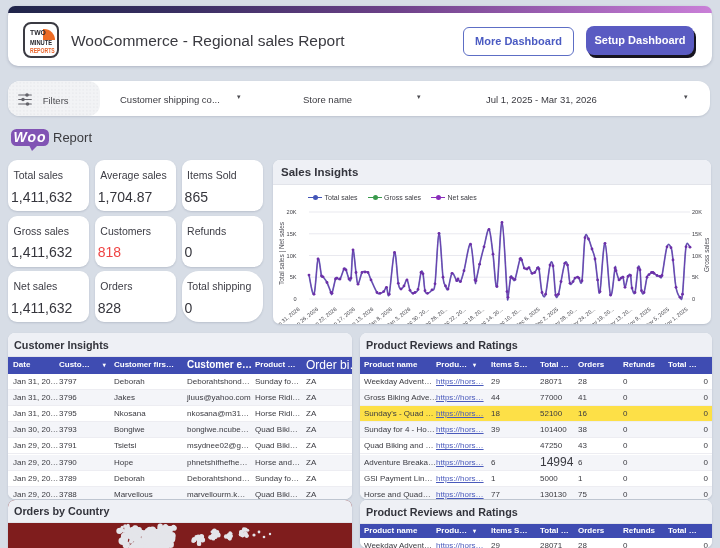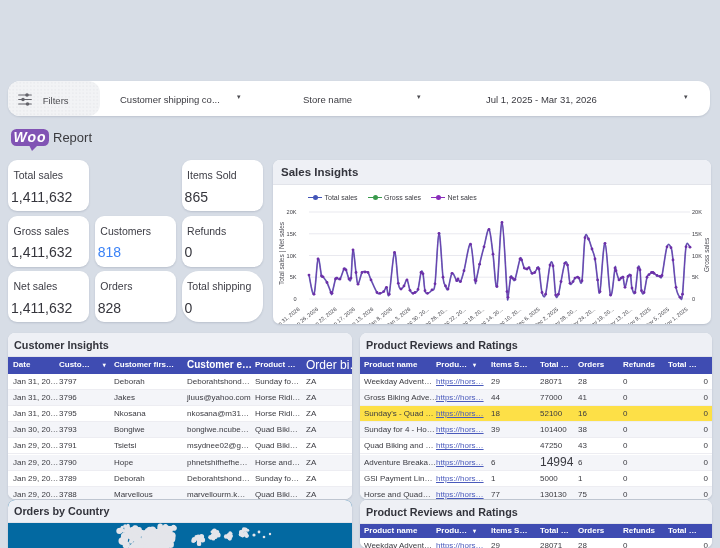--- a/index.html
+++ b/index.html
@@ -1,20 +1,32 @@
 <!DOCTYPE html>
 <html><head><meta charset="utf-8">
 <style>
 *{margin:0;padding:0;box-sizing:border-box}
 body{width:720px;height:548px;background:#d7dde6;font-family:"Liberation Sans",sans-serif;overflow:hidden}
 .abs{position:absolute}
 </style></head>
 <body>
 <div style="position:relative;width:720px;height:548px">
 
+<div class="abs" style="left:8px;top:6px;width:704px;height:60px;background:#fff;border-radius:10px;box-shadow:0 1px 3px rgba(50,60,90,.25)">
+  <div style="height:7px;border-radius:10px 10px 0 0;background:linear-gradient(90deg,#20254a 0%,#3a2f63 25%,#6d4189 55%,#a263b8 80%,#c97fd7 100%)"></div>
+  <div class="abs" style="left:15px;top:16px;width:36px;height:36px;border:2px solid #3a3a42;border-radius:8px;background:#fff;overflow:hidden">
+    <div class="abs" style="left:17.5px;top:4.5px;width:12px;height:11px;background:#ed6b24;border-radius:0 12px 0 0"></div>
+    <div class="abs" style="left:4.5px;top:4.7px;font-size:8px;line-height:8px;font-weight:bold;color:#26262c;transform:scale(.85,1);transform-origin:left top">TWO</div>
+    <div class="abs" style="left:4.5px;top:14.7px;font-size:8px;line-height:8px;font-weight:bold;color:#26262c;transform:scale(.72,1);transform-origin:left top">MINUTE</div>
+    <div class="abs" style="left:4.5px;top:22.7px;font-size:8px;line-height:8px;font-weight:bold;color:#e8632a;transform:scale(.64,1);transform-origin:left top">REPORTS</div>
+  </div>
+  <div class="abs" style="left:63px;top:26px;font-size:15.5px;color:#3a3a40">WooCommerce - Regional sales Report</div>
+  <div class="abs" style="left:455px;top:21px;width:111px;height:29px;border:1.5px solid #5d6ec5;border-radius:6px;background:#fff;text-align:center;line-height:26px;font-size:11px;font-weight:bold;color:#4a5ac2">More Dashboard</div>
+  <div class="abs" style="left:578px;top:20px;width:108px;height:29px;background:#5a5bc2;border-radius:8px;box-shadow:2px 3px 0 #16141f;text-align:center;line-height:29px;font-size:11px;font-weight:bold;color:#fff">Setup Dashboard</div>
+</div>
 
 <div class="abs" style="left:8px;top:81px;width:702px;height:35px;background:#fff;border-radius:12px;box-shadow:0 1px 2px rgba(50,60,90,.15)">
   <div class="abs" style="left:0;top:0;width:92px;height:35px;background:#f2f3f5;background-image:radial-gradient(#e7e8eb 0.55px,transparent 0.75px);background-size:3.5px 3.5px;border-radius:12px;">
     <svg class="abs" style="left:10px;top:12px" width="14" height="13" viewBox="0 0 14 13">
       <g stroke="#63636a" stroke-width="1.2" stroke-linecap="round">
         <line x1="0.7" y1="2" x2="13.3" y2="2"></line>
             <line x1="0.7" y1="6.5" x2="13.3" y2="6.5"></line>
             <line x1="0.7" y1="11" x2="13.3" y2="11"></line>
       </g>
       <g fill="#63636a">
@@ -35,31 +47,35 @@
 
 <div class="abs" style="left:11px;top:128.5px;width:38px;height:17px;background:#8153b4;border-radius:5.5px"></div>
 <div class="abs" style="left:29px;top:145px;width:0;height:0;border-left:3px solid transparent;border-right:6px solid transparent;border-top:6px solid #8153b4"></div>
 <div class="abs" style="left:11px;top:129.5px;width:38px;text-align:center;font-size:14px;line-height:15.5px;font-weight:bold;color:#fff;font-style:italic;letter-spacing:1px">Woo</div>
 <div class="abs" style="left:53px;top:130px;font-size:13px;color:#3a3a3e">Report</div>
 
 <div style="position:absolute;left:8.0px;top:160.0px;width:81px;height:51px;background:#fff;border-radius:9px;box-shadow:0 1px 2px rgba(50,60,90,.18)">
 <span style="position:absolute;left:5.5px;top:9px;font-size:10.5px;line-height:12px;color:#3c3c44">Total sales</span>
 <span style="position:absolute;left:3px;top:28.5px;font-size:14px;line-height:16px;color:#35353c">1,411,632</span>
 </div>
+    <div style="position:absolute;left:94.8px;top:160.0px;width:81px;height:51px;background:#fff;border-radius:9px;box-shadow:0 1px 2px rgba(50,60,90,.18)">
+<span style="position:absolute;left:5.5px;top:9px;font-size:10.5px;line-height:12px;color:#3c3c44">Average sales</span>
+<span style="position:absolute;left:3px;top:28.5px;font-size:14px;line-height:16px;color:#35353c">1,704.87</span>
+</div>
     <div style="position:absolute;left:181.6px;top:160.0px;width:81px;height:51px;background:#fff;border-radius:9px;box-shadow:0 1px 2px rgba(50,60,90,.18)">
 <span style="position:absolute;left:5.5px;top:9px;font-size:10.5px;line-height:12px;color:#3c3c44">Items Sold</span>
 <span style="position:absolute;left:3px;top:28.5px;font-size:14px;line-height:16px;color:#35353c">865</span>
 </div>
     <div style="position:absolute;left:8.0px;top:215.7px;width:81px;height:51px;background:#fff;border-radius:9px;box-shadow:0 1px 2px rgba(50,60,90,.18)">
 <span style="position:absolute;left:5.5px;top:9px;font-size:10.5px;line-height:12px;color:#3c3c44">Gross sales</span>
 <span style="position:absolute;left:3px;top:28.5px;font-size:14px;line-height:16px;color:#35353c">1,411,632</span>
 </div>
     <div style="position:absolute;left:94.8px;top:215.7px;width:81px;height:51px;background:#fff;border-radius:9px;box-shadow:0 1px 2px rgba(50,60,90,.18)">
 <span style="position:absolute;left:5.5px;top:9px;font-size:10.5px;line-height:12px;color:#3c3c44">Customers</span>
-<span style="position:absolute;left:3px;top:28.5px;font-size:14px;line-height:16px;color:#3b82f6">818</span>
+<span style="position:absolute;left:3px;top:28.5px;font-size:14px;line-height:16px;color:#ef4444">818</span>
 </div>
     <div style="position:absolute;left:181.6px;top:215.7px;width:81px;height:51px;background:#fff;border-radius:9px;box-shadow:0 1px 2px rgba(50,60,90,.18)">
 <span style="position:absolute;left:5.5px;top:9px;font-size:10.5px;line-height:12px;color:#3c3c44">Refunds</span>
 <span style="position:absolute;left:3px;top:28.5px;font-size:14px;line-height:16px;color:#35353c">0</span>
 </div>
     <div style="position:absolute;left:8.0px;top:271.4px;width:81px;height:51px;background:#fff;border-radius:9px;box-shadow:0 1px 2px rgba(50,60,90,.18)">
 <span style="position:absolute;left:5.5px;top:9px;font-size:10.5px;line-height:12px;color:#3c3c44">Net sales</span>
 <span style="position:absolute;left:3px;top:28.5px;font-size:14px;line-height:16px;color:#35353c">1,411,632</span>
 </div>
     <div style="position:absolute;left:94.8px;top:271.4px;width:81px;height:51px;background:#fff;border-radius:9px;box-shadow:0 1px 2px rgba(50,60,90,.18)">
@@ -402,21 +418,21 @@
         <span style="position:absolute;left:4px;top:0;line-height:15.2px;font-size:8px;color:#3a3a40;white-space:nowrap">Horse and Quad…</span>
         <span style="position:absolute;left:76px;top:0;line-height:15.2px;font-size:8px;color:#3a3a40;white-space:nowrap;color:#4a5abc;text-decoration:underline">https://hors…</span>
         <span style="position:absolute;left:131px;top:0;line-height:15.2px;font-size:8px;color:#3a3a40;white-space:nowrap">77</span>
         <span style="position:absolute;left:180px;top:0;line-height:15.2px;font-size:8px;color:#3a3a40;white-space:nowrap">130130</span>
         <span style="position:absolute;left:218px;top:0;line-height:15.2px;font-size:8px;color:#3a3a40;white-space:nowrap">75</span>
         <span style="position:absolute;left:263px;top:0;line-height:15.2px;font-size:8px;color:#3a3a40;white-space:nowrap">0</span>
         <span style="position:absolute;width:40px;right:4px;text-align:right;top:0;line-height:15.2px;font-size:8px;color:#3a3a40;white-space:nowrap">0</span>
       </div>
     </div>
 
-<div class="abs" style="left:8px;top:500px;width:344px;height:48px;background:#0369a1;border-radius:7px 7px 0 0;box-shadow:0 1px 2px rgba(50,60,90,.18);overflow:hidden">
+<div class="abs" style="left:8px;top:500px;width:344px;height:48px;background:#7f1d1d;border-radius:7px 7px 0 0;box-shadow:0 1px 2px rgba(50,60,90,.18);overflow:hidden">
   <div style="height:23px;background:#eef0f5;border-bottom:1px solid #e2e4ea;line-height:23px;padding-left:6px;font-size:10.8px;font-weight:bold;color:#33343c">Orders by Country</div>
   <svg width="344" height="25" viewBox="0 0 344 25" style="position:absolute;left:0;top:23px">
 <g fill="#e4e5ea">
           <circle cx="135.9" cy="20.5" r="3.3"></circle>
           <circle cx="156.6" cy="20.4" r="2.7"></circle>
           <circle cx="156.7" cy="19.7" r="2.1"></circle>
           <circle cx="134.5" cy="18.0" r="2.2"></circle>
           <circle cx="119.2" cy="21.5" r="2.2"></circle>
           <circle cx="143.4" cy="25.4" r="3.9"></circle>
           <circle cx="126.2" cy="13.9" r="4.0"></circle>

